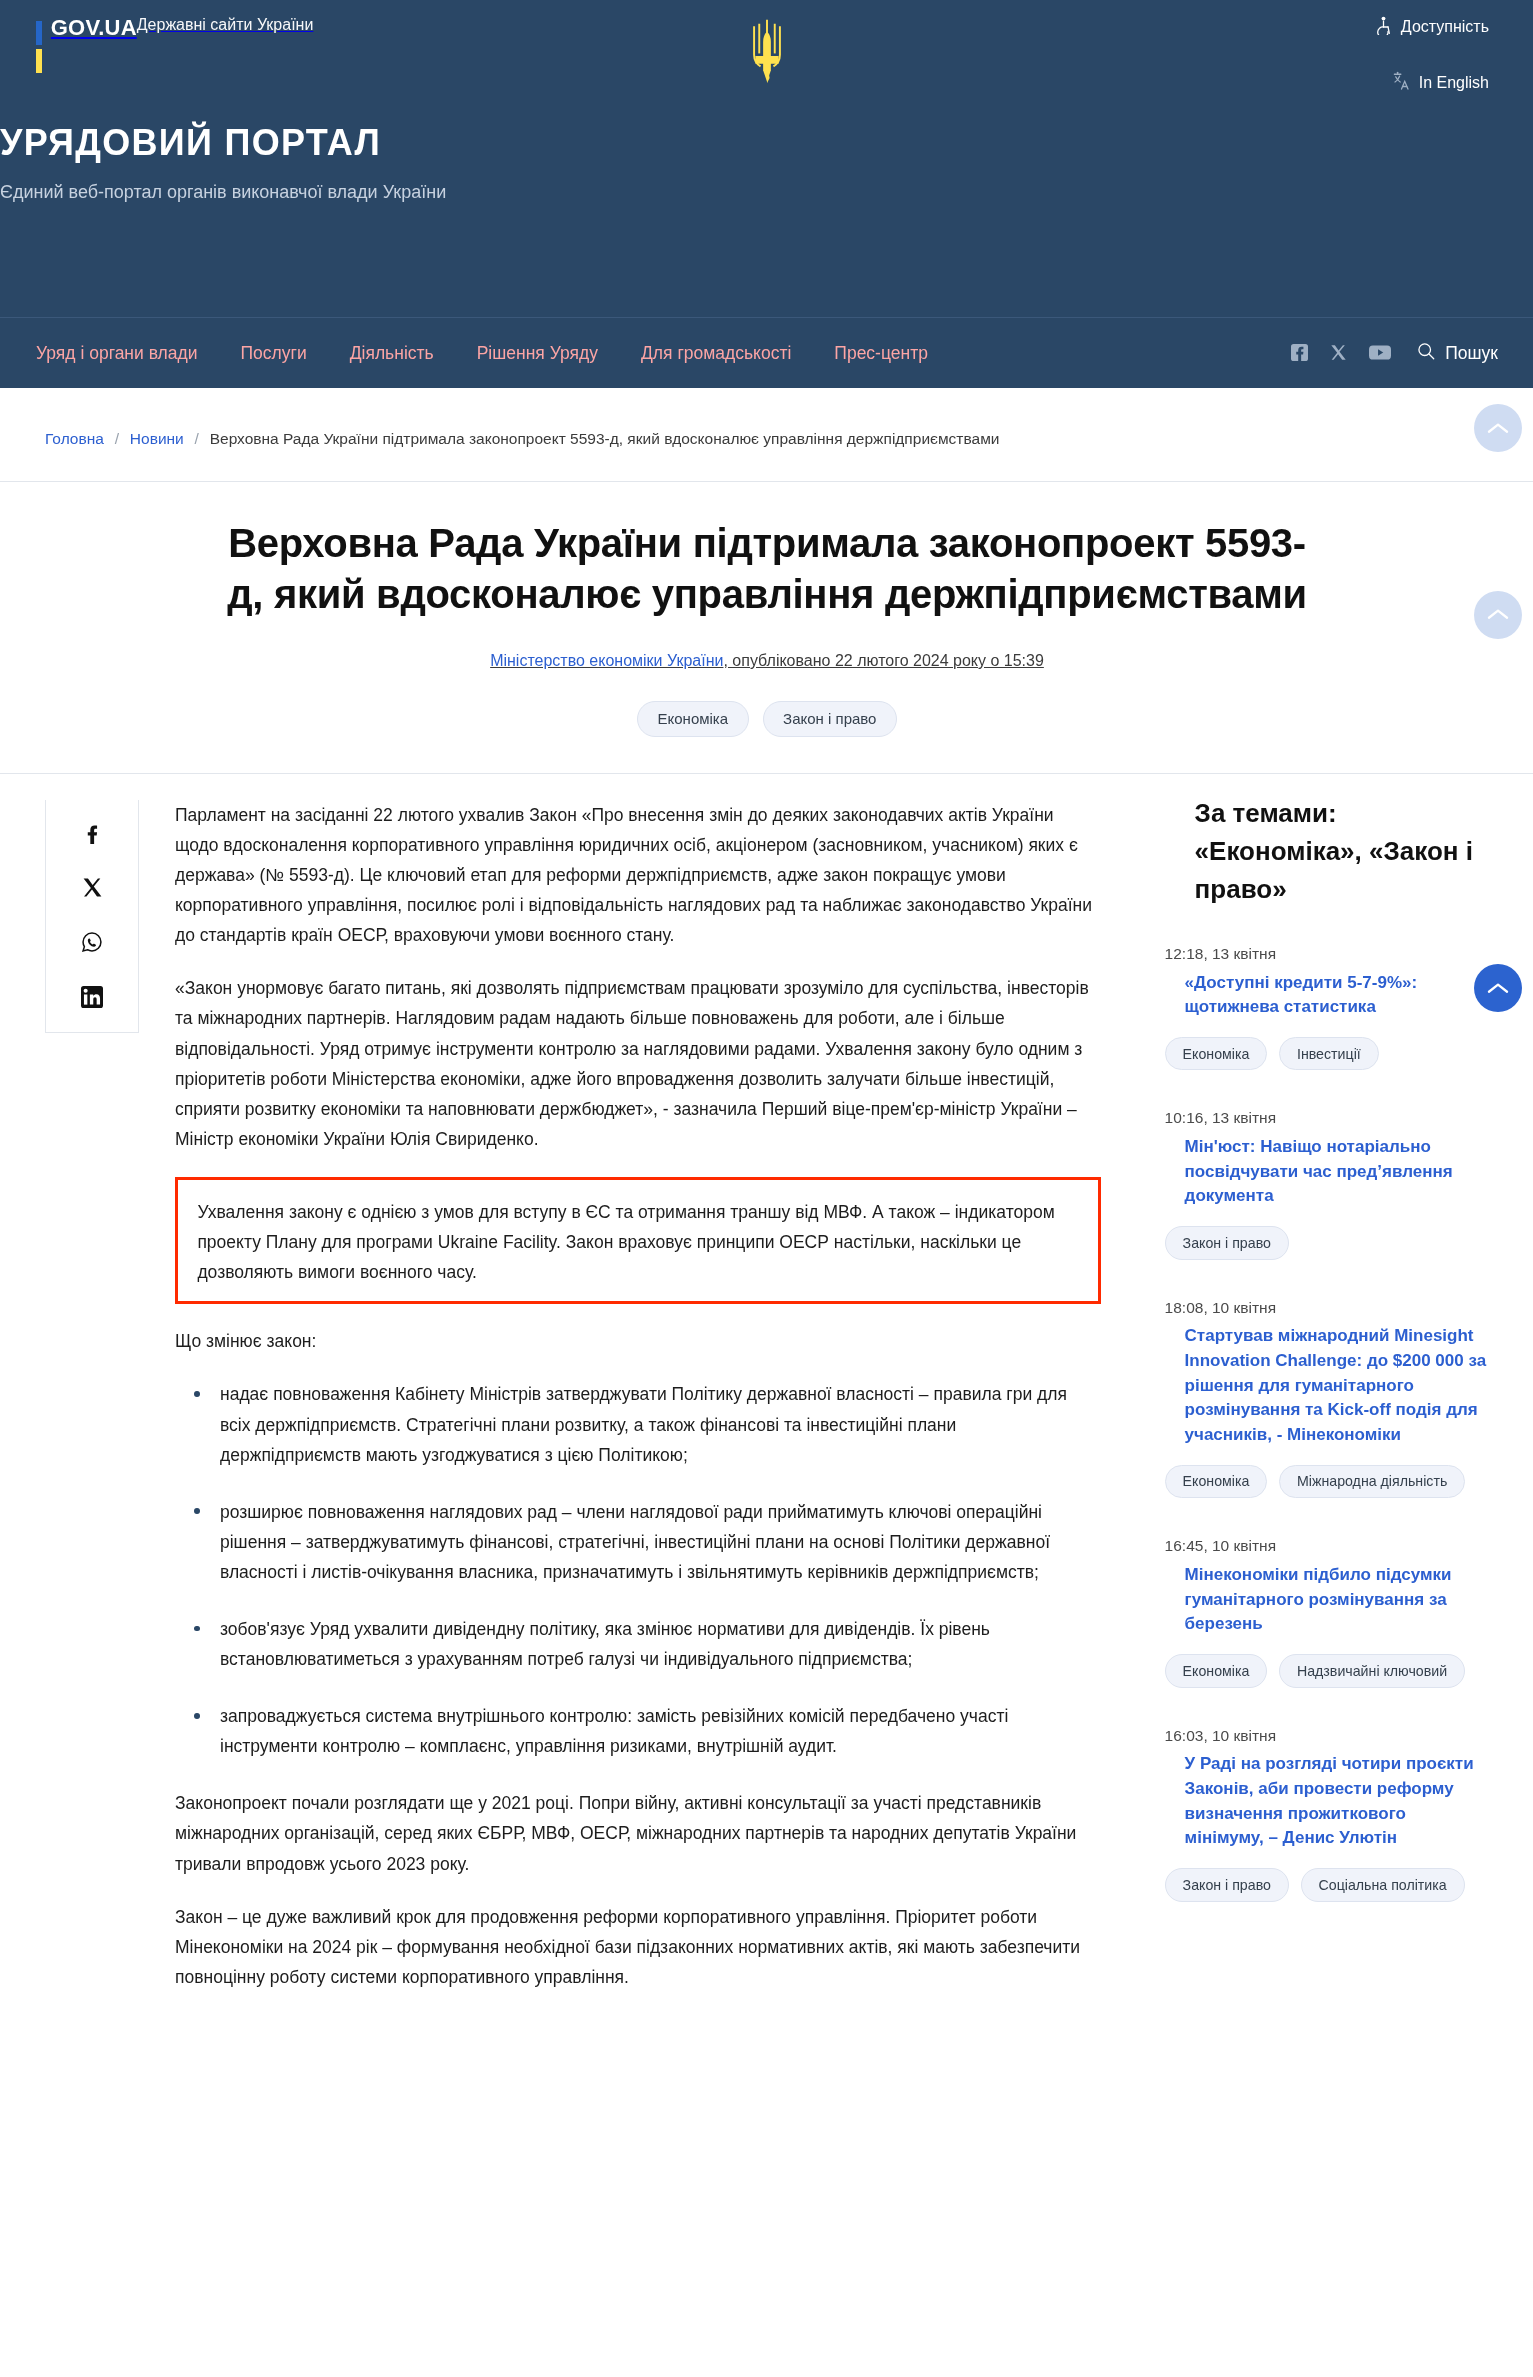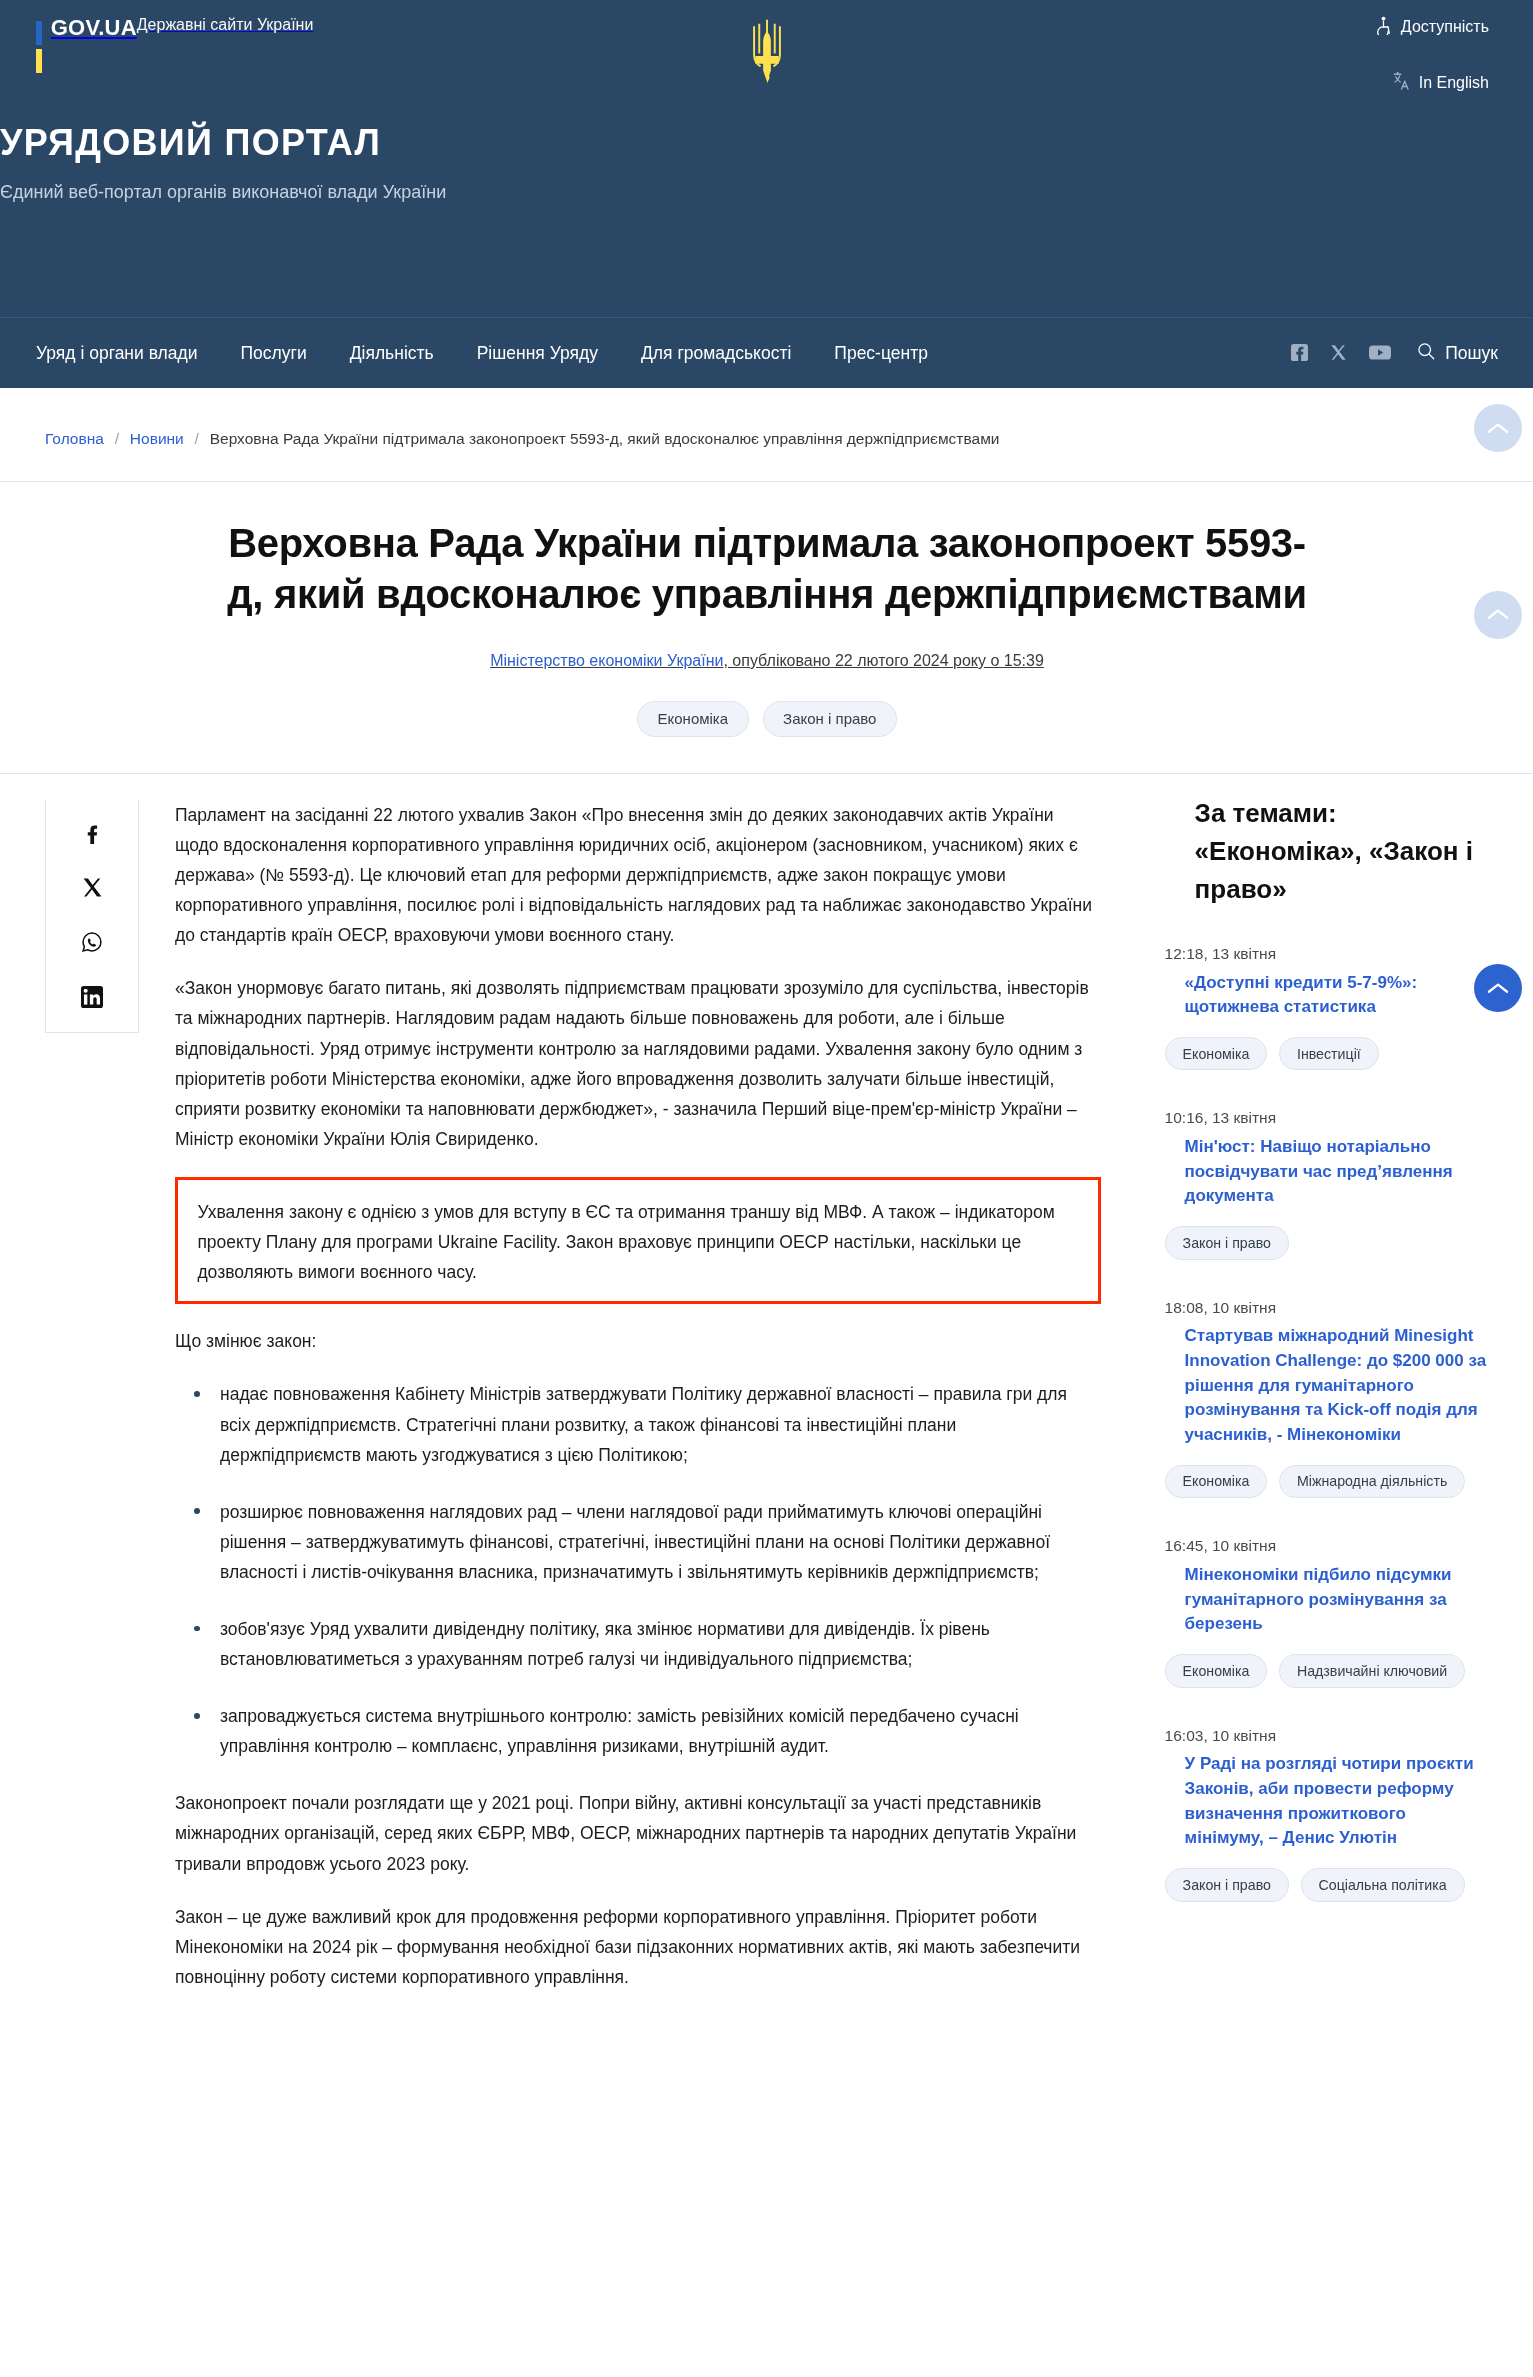--- a/index.html
+++ b/index.html
@@ -108,21 +108,21 @@
     background: #2a4766;
     border-top: 0.6px solid #3b587a;
     height: 71px;
     display: flex;
     align-items: center;
     padding: 0 36px;
     position: relative;
   }
   .nav-items { display: flex; align-items: center; gap: 43px; }
   .nav-item {
-    color: #ffffff;
+    color: #fca5a5;
     font-size: 17.5px;
     text-decoration: none;
     white-space: nowrap;
     cursor: pointer;
   }
   .nav-right {
     margin-left: auto;
     display: flex;
     align-items: center;
     gap: 26px;
@@ -493,21 +493,21 @@
       <div class="highlight-box">
         <p>Ухвалення закону є однією з умов для вступу в ЄС та отримання траншу від МВФ. А також – індикатором проекту Плану для програми Ukraine Facility. Закон враховує принципи ОЕСР настільки, наскільки це дозволяють вимоги воєнного часу.</p>
       </div>
 
       <p>Що змінює закон:</p>
 
       <ul>
         <li>надає повноваження Кабінету Міністрів затверджувати Політику державної власності – правила гри для всіх держпідприємств. Стратегічні плани розвитку, а також фінансові та інвестиційні плани держпідприємств мають узгоджуватися з цією Політикою;</li>
         <li>розширює повноваження наглядових рад – члени наглядової ради прийматимуть ключові операційні рішення – затверджуватимуть фінансові, стратегічні, інвестиційні плани на основі Політики державної власності і листів-очікування власника, призначатимуть і звільнятимуть керівників держпідприємств;</li>
         <li>зобов'язує Уряд ухвалити дивідендну політику, яка змінює нормативи для дивідендів. Їх рівень встановлюватиметься з урахуванням потреб галузі чи індивідуального підприємства;</li>
-        <li>запроваджується система внутрішнього контролю: замість ревізійних комісій передбачено сучасні управління контролю – комплаєнс, управління ризиками, внутрішній аудит.</li>
+        <li>запроваджується система внутрішнього контролю: замість ревізійних комісій передбачено участі інструменти контролю – комплаєнс, управління ризиками, внутрішній аудит.</li>
       </ul>
 
       <p>Законопроект почали розглядати ще у 2021 році. Попри війну, активні консультації за участі представників міжнародних організацій, серед яких ЄБРР, МВФ, ОЕСР, міжнародних партнерів та народних депутатів України тривали впродовж усього 2023 року.</p>
       <p>Закон – це дуже важливий крок для продовження реформи корпоративного управління. Пріоритет роботи Мінекономіки на 2024 рік – формування необхідної бази підзаконних нормативних актів, які мають забезпечити повноцінну роботу системи корпоративного управління.</p>
     </main>
 
     <aside class="sidebar">
       <div class="sidebar-heading">За темами: «Економіка», «Закон і право»</div>
 
       <div class="news-item">

